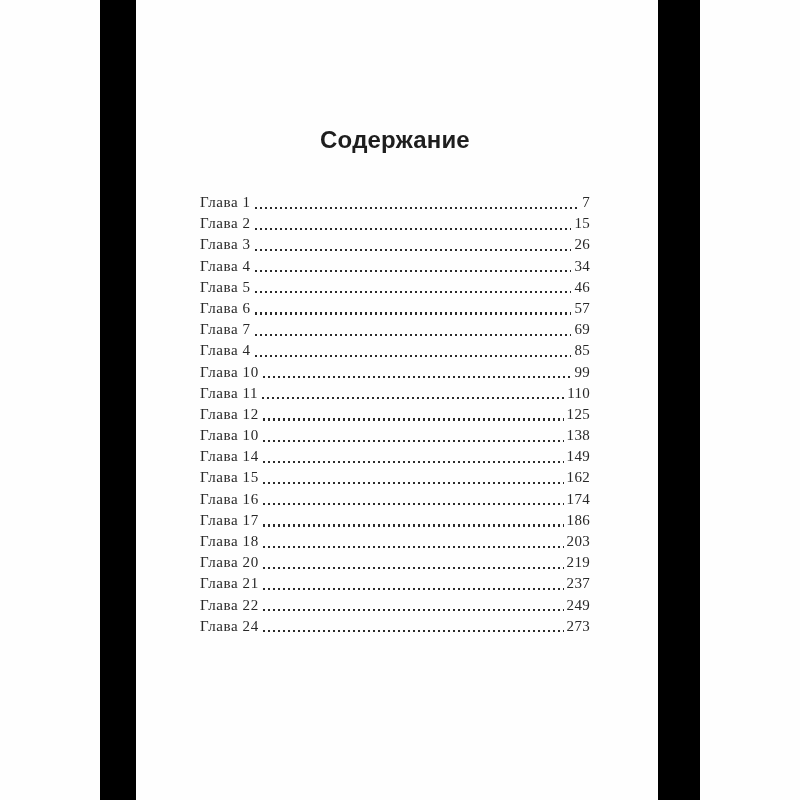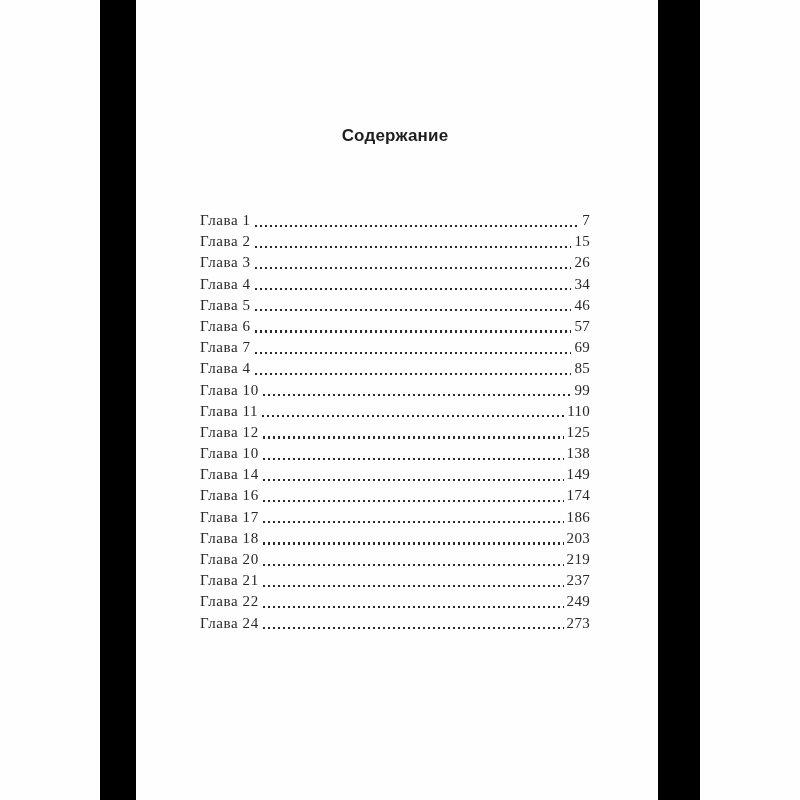--- a/index.html
+++ b/index.html
@@ -25,28 +25,28 @@
   #scan-edge-right { left: 658px; width: 42px; }
 
   #page-title {
     position: absolute;
     top: 126px;
     left: 200px;
     width: 390px;
     text-align: center;
     font-family: "Liberation Sans", "DejaVu Sans", sans-serif;
     font-weight: 700;
-    font-size: 17px;
+    font-size: 24px;
     letter-spacing: 0.2px;
     color: #1e1e1e;
   }
 
   #toc-list {
     position: absolute;
-    top: 210px;
+    top: 192px;
     left: 200px;
     width: 390px;
   }
   .toc-entry {
     display: flex;
     align-items: baseline;
     height: 21.2px;
     font-size: 15px;
     line-height: 21.2px;
     color: #282828;
@@ -155,20 +155,25 @@
       <span class="toc-leader"></span>
       <span class="toc-page">138</span>
     </div>
 
     <div class="toc-entry">
       <span class="toc-label">Глава 14</span>
       <span class="toc-leader"></span>
       <span class="toc-page">149</span>
     </div>
 
+    <div class="toc-entry">
+      <span class="toc-label">Глава 15</span>
+      <span class="toc-leader"></span>
+      <span class="toc-page">162</span>
+    </div>
 
     <div class="toc-entry">
       <span class="toc-label">Глава 16</span>
       <span class="toc-leader"></span>
       <span class="toc-page">174</span>
     </div>
 
     <div class="toc-entry">
       <span class="toc-label">Глава 17</span>
       <span class="toc-leader"></span>

